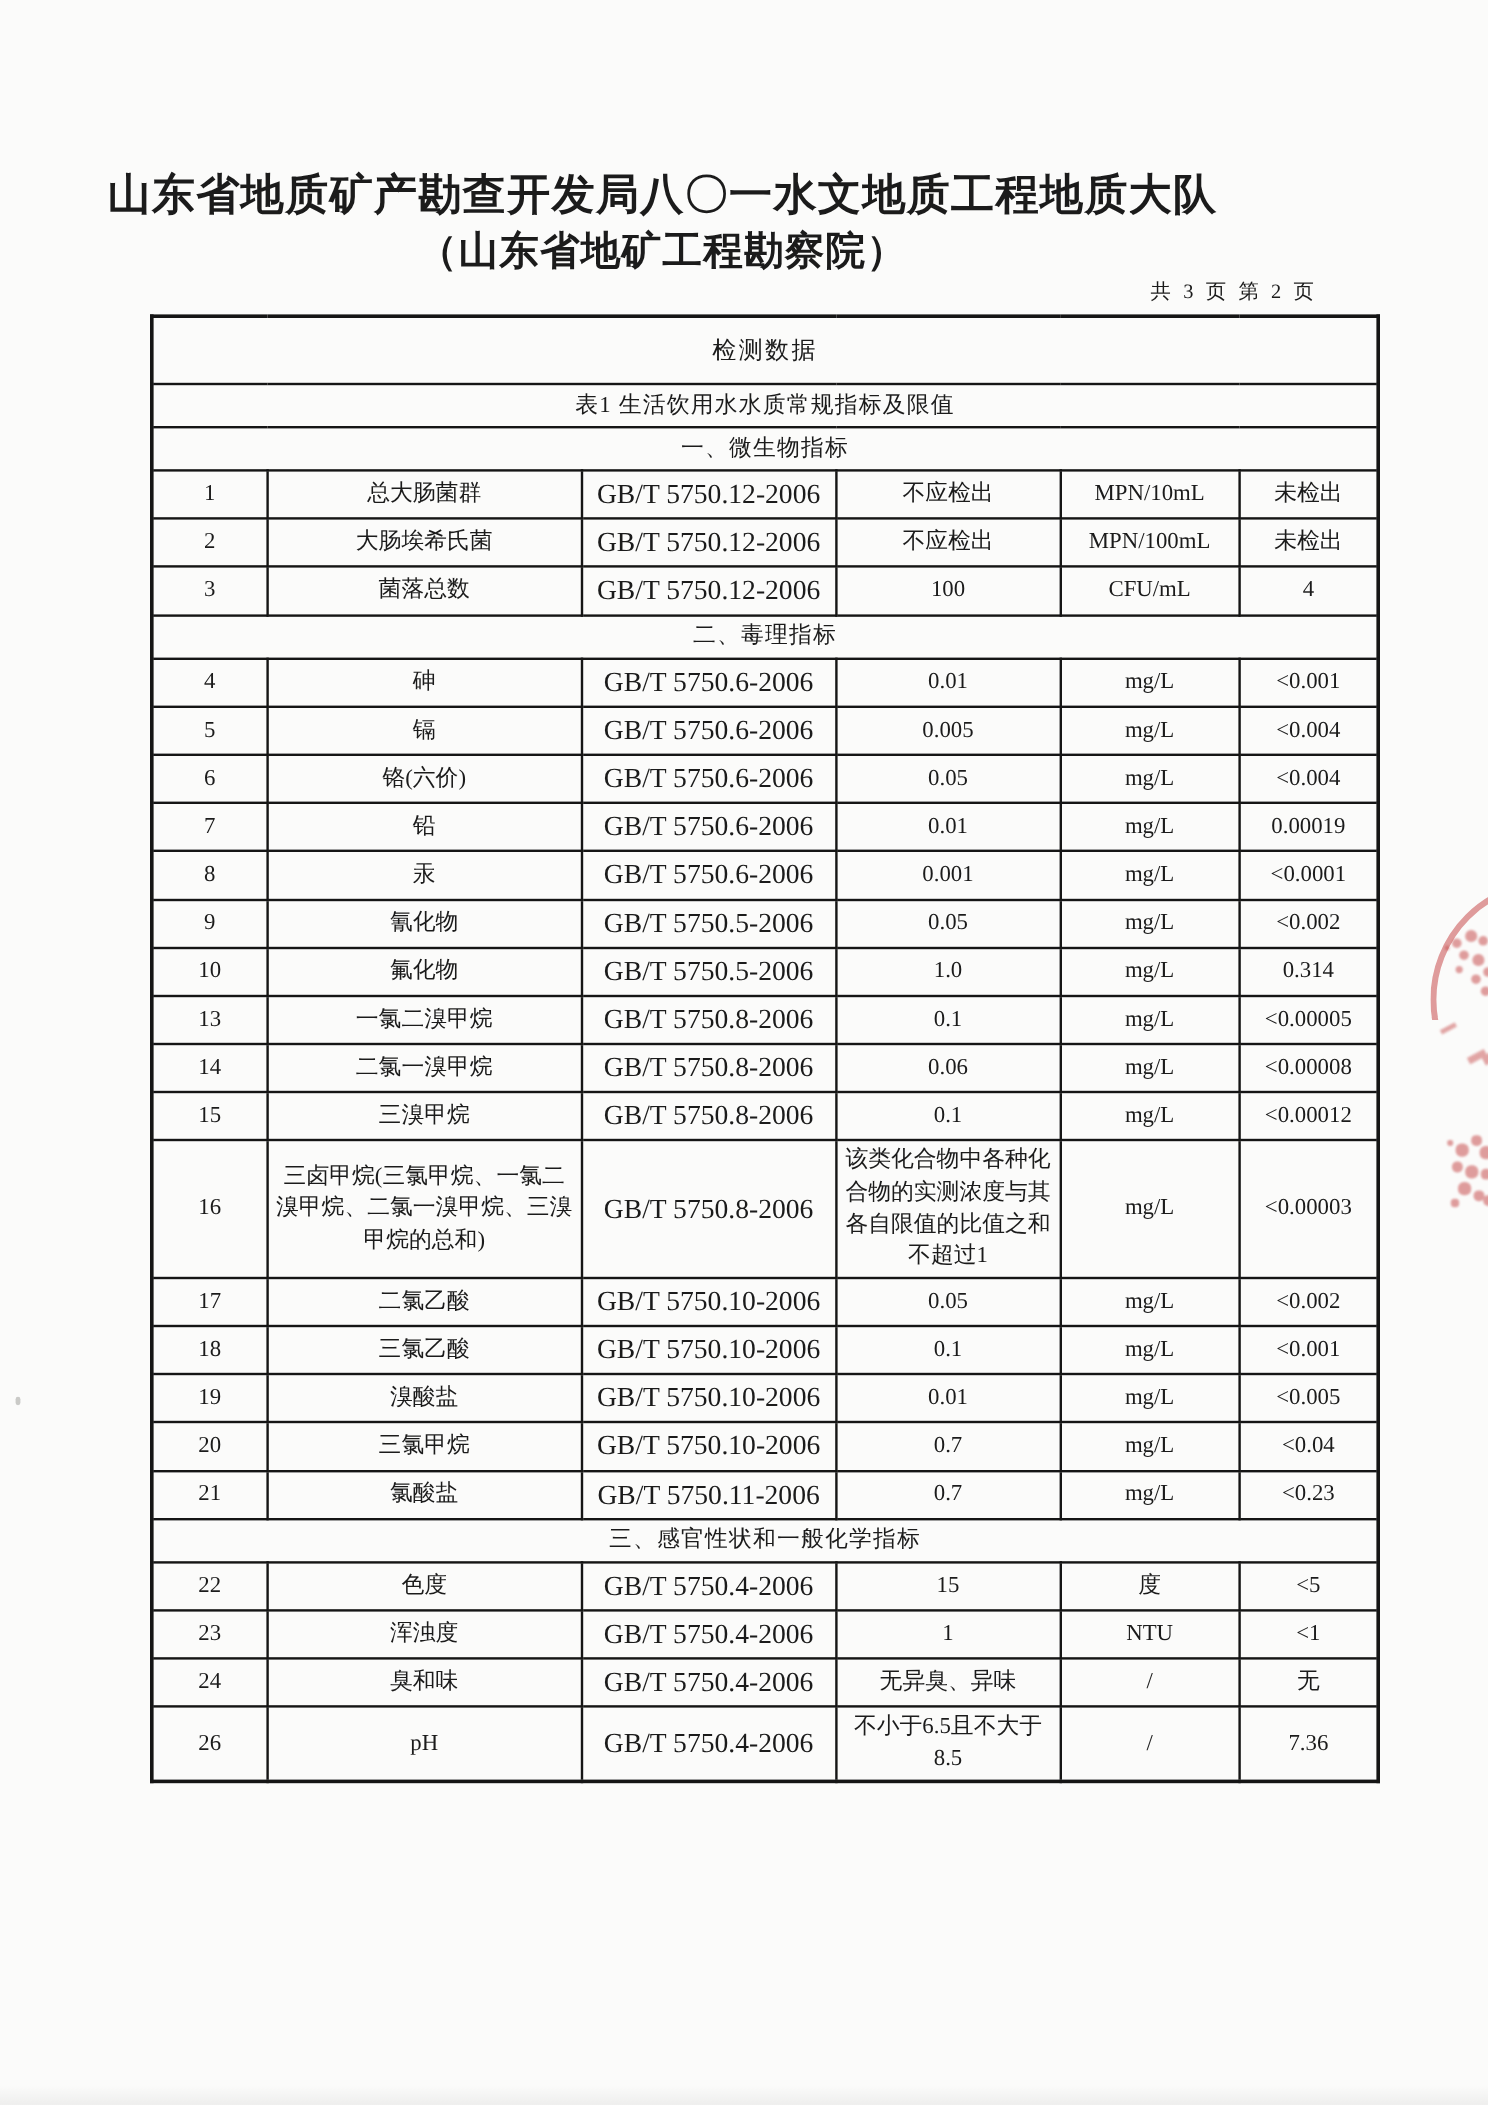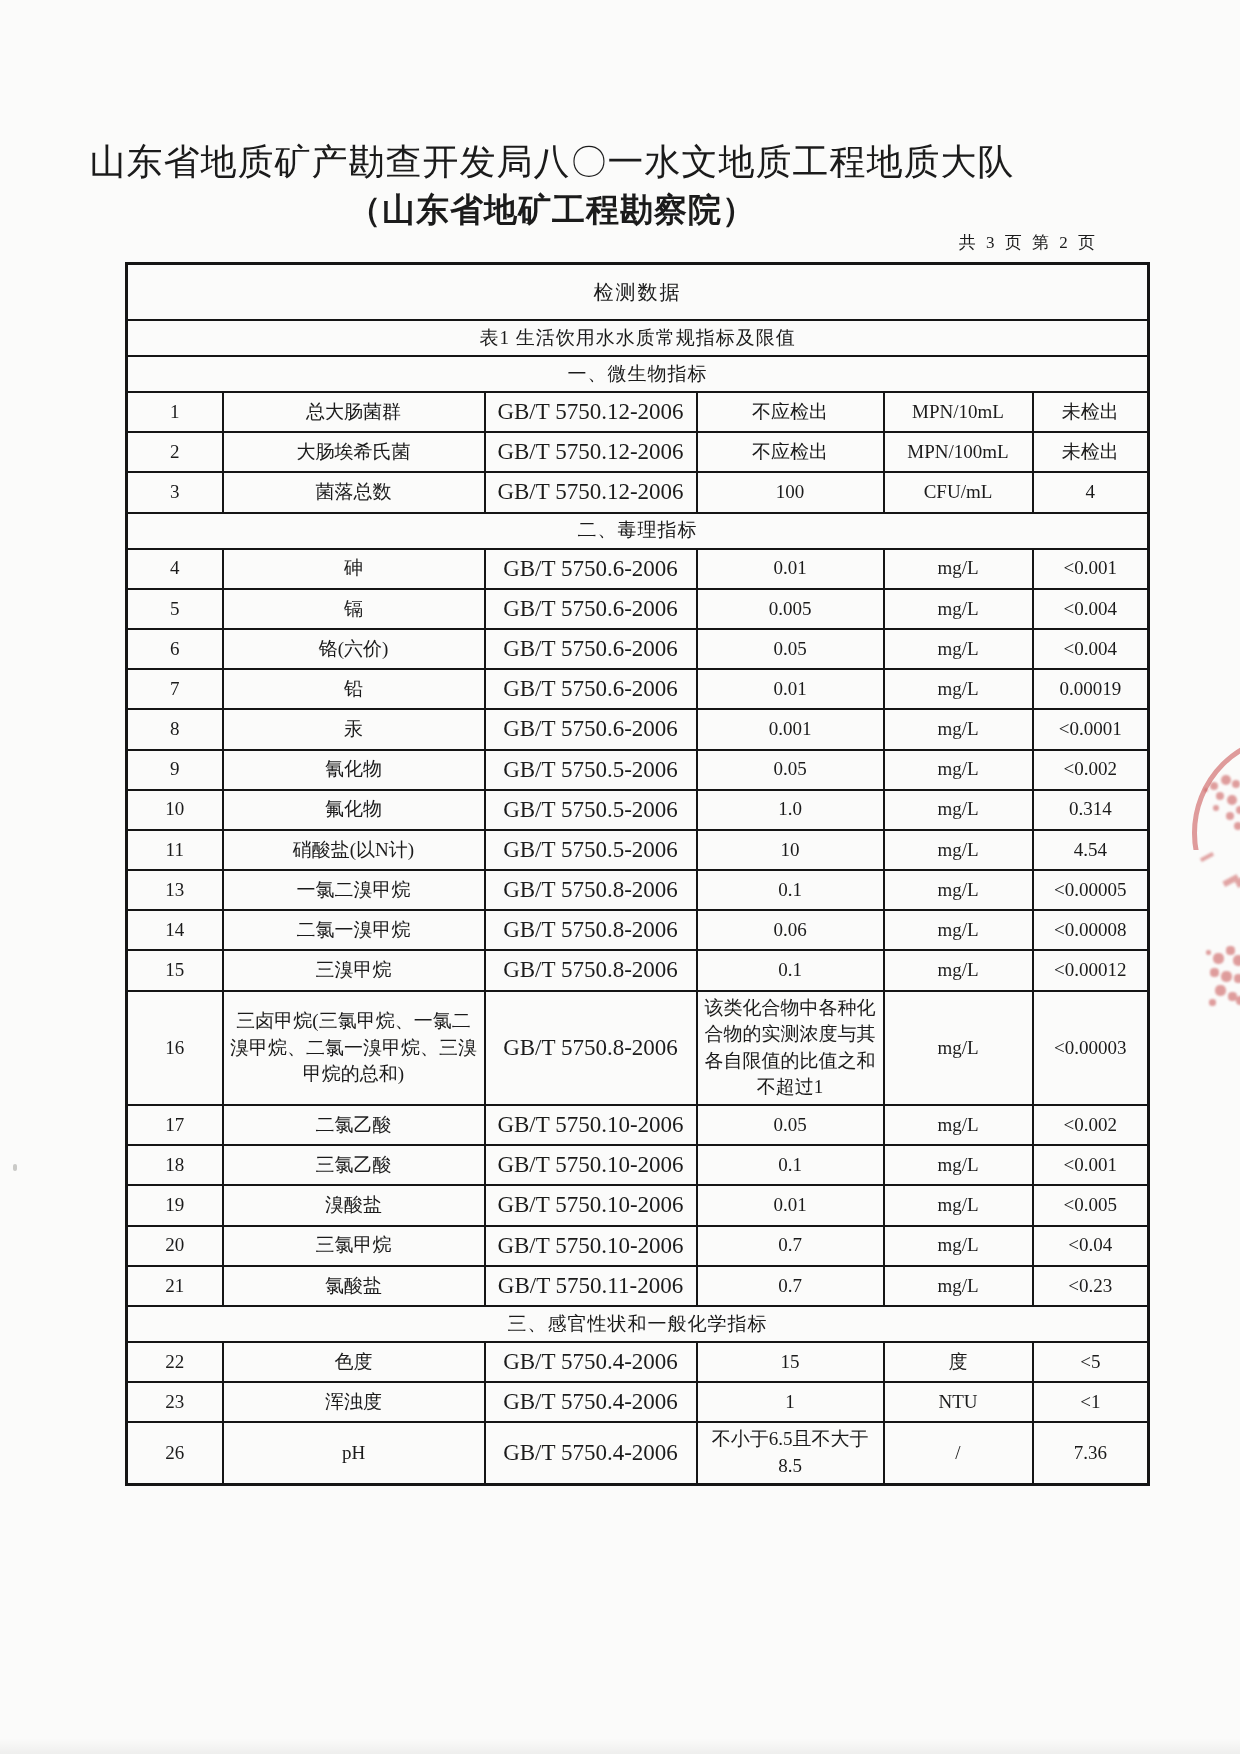--- a/index.html
+++ b/index.html
@@ -24,21 +24,21 @@
   .page::after{ 
     content:"";position:absolute;left:0;bottom:0;width:100%;height:16px;
     background:linear-gradient(to bottom,rgba(0,0,0,0),rgba(0,0,0,0.05));
     pointer-events:none;
   }
   .titles{
     position:absolute;top:138px;left:0;width:1104px;
     text-align:center;
   }
   .doc-title-1{
-    font-size:36px;font-weight:normal;letter-spacing:1px;line-height:1.35;
+    font-size:36px;font-weight:bold;letter-spacing:1px;line-height:1.35;
     margin:0;
   }
   .doc-title-2{
     font-size:33px;font-weight:bold;letter-spacing:1px;line-height:1.45;
     margin:0;
   }
   .page-note{
     position:absolute;top:231px;left:0;width:1080px;
     text-align:right;font-size:17px;letter-spacing:3px;margin-left:18px;
   }
@@ -215,28 +215,20 @@
         </tr>
         <tr class="data-row">
           <td>10</td>
           <td>氟化物</td>
           <td>GB/T 5750.5-2006</td>
           <td>1.0</td>
           <td>mg/L</td>
           <td>0.314</td>
         </tr>
         <tr class="data-row">
-          <td>11</td>
-          <td>硝酸盐(以N计)</td>
-          <td>GB/T 5750.5-2006</td>
-          <td>10</td>
-          <td>mg/L</td>
-          <td>4.54</td>
-        </tr>
-        <tr class="data-row">
           <td>13</td>
           <td>一氯二溴甲烷</td>
           <td>GB/T 5750.8-2006</td>
           <td>0.1</td>
           <td>mg/L</td>
           <td>&lt;0.00005</td>
         </tr>
         <tr class="data-row">
           <td>14</td>
           <td>二氯一溴甲烷</td>
@@ -312,20 +304,28 @@
           <td>度</td>
           <td>&lt;5</td>
         </tr>
         <tr class="data-row">
           <td>23</td>
           <td>浑浊度</td>
           <td>GB/T 5750.4-2006</td>
           <td>1</td>
           <td>NTU</td>
           <td>&lt;1</td>
+        </tr>
+        <tr class="data-row">
+          <td>24</td>
+          <td>臭和味</td>
+          <td>GB/T 5750.4-2006</td>
+          <td>无异臭、异味</td>
+          <td>/</td>
+          <td>无</td>
         </tr>
         <tr class="data-row">
           <td>26</td>
           <td>pH</td>
           <td>GB/T 5750.4-2006</td>
           <td>不小于6.5且不大于8.5</td>
           <td>/</td>
           <td>7.36</td>
         </tr>
       </tbody>

